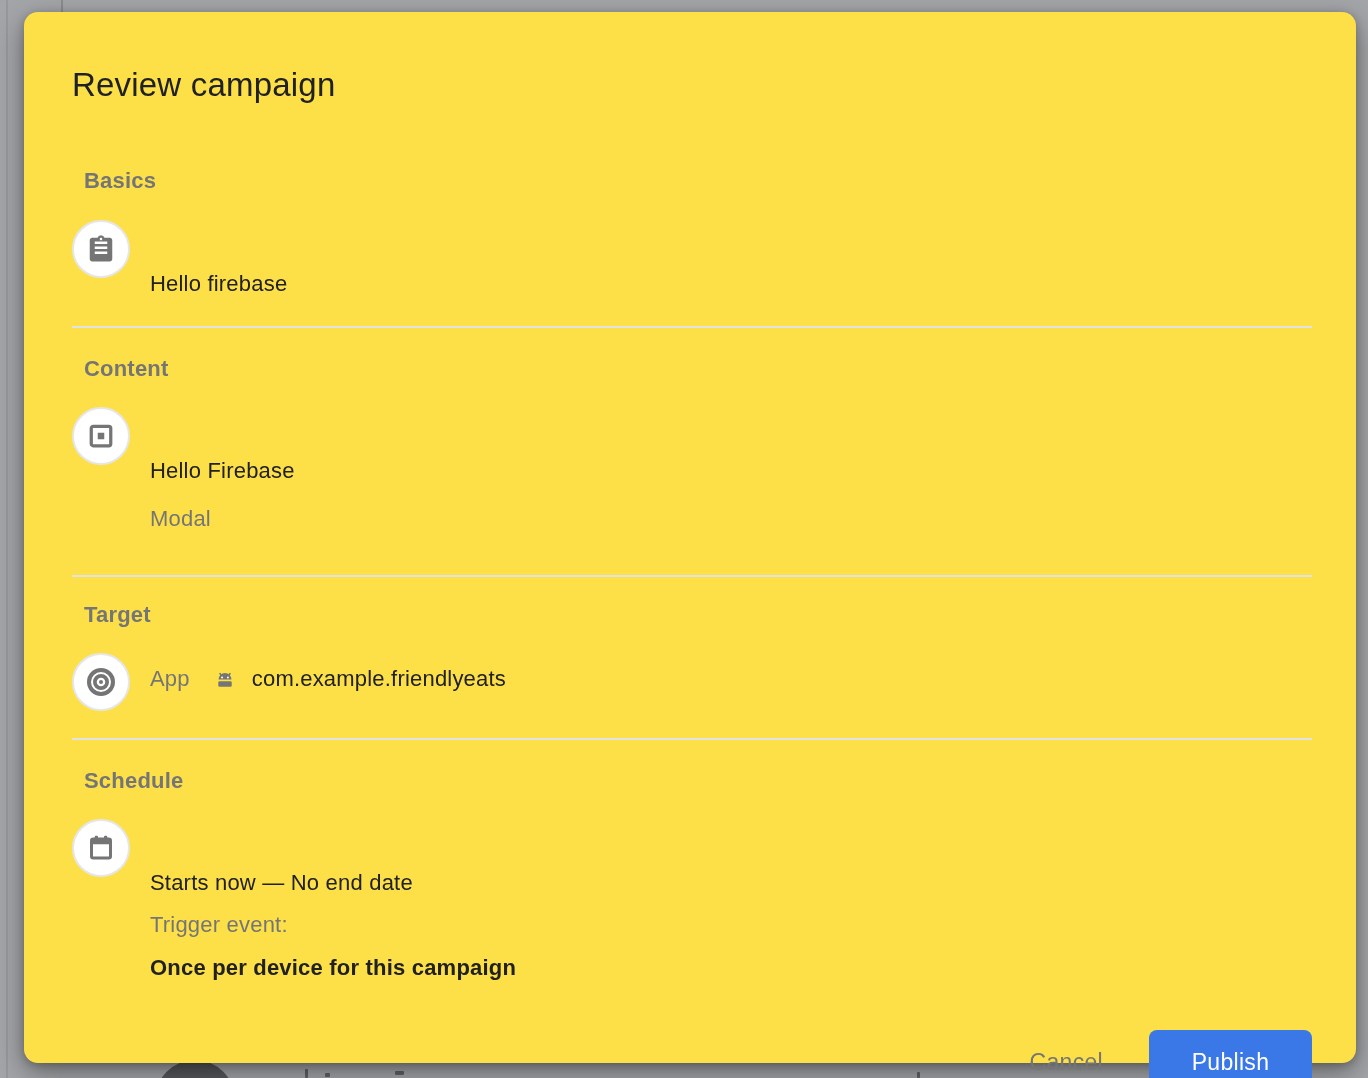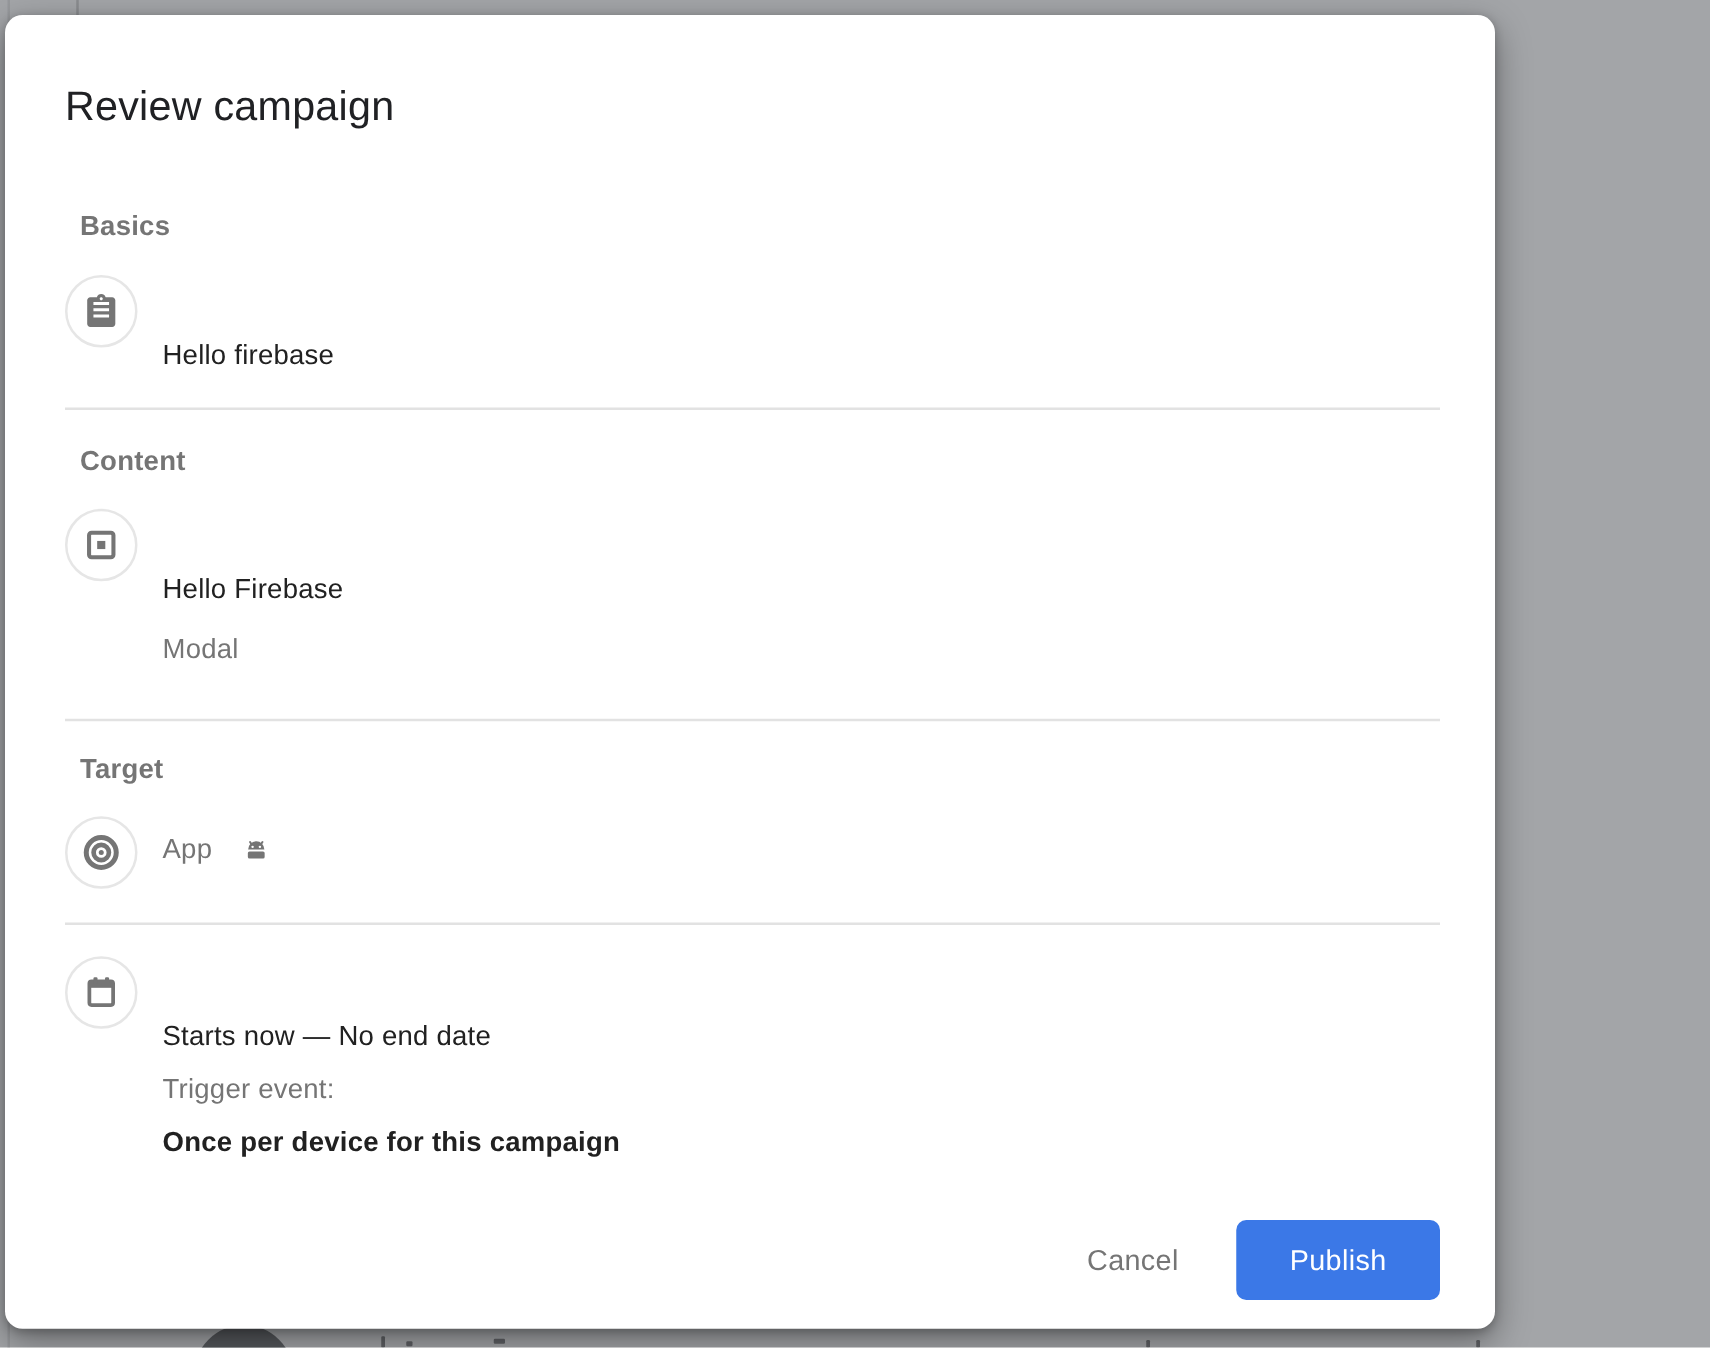--- a/index.html
+++ b/index.html
@@ -15,22 +15,22 @@
   .bg-avatar{position:absolute;left:155px;top:1060px;width:80px;height:80px;border-radius:50%;background:#55585c;}
   .bg-mark{position:absolute;background:rgba(40,42,45,.55);border-radius:1px;}
   .m1{left:305px;top:1069px;width:3px;height:9px;}
   .m2{left:325px;top:1073px;width:5px;height:4px;}
   .m3{left:395px;top:1071px;width:9px;height:4px;}
   .m4{left:917px;top:1072px;width:3px;height:6px;}
   .m5{left:1181px;top:1072px;width:3px;height:6px;}
 
   
   .modal{
-    position:absolute;left:4px;top:12px;width:1192px;height:1051px;
-    background:#ffffff;border-radius:14px;
+    position:absolute;left:24px;top:12px;width:1332px;height:1051px;
+    background:#fde047;border-radius:14px;
     box-shadow:0 10px 28px rgba(0,0,0,.38), 0 2px 8px rgba(0,0,0,.22);
     padding:0 44px 0 48px;box-sizing:border-box;
   }
   .dlg-title{
     margin:54px 0 0;font-size:33px;line-height:38px;font-weight:500;
     color:#202124;letter-spacing:.2px;
   }
   .sec-heading{
     font-size:22px;line-height:26px;font-weight:bold;color:#757575;
     margin:12px;letter-spacing:.2px;
@@ -147,25 +147,27 @@
         <span class="android-wrap">
           <svg width="26" height="26" viewBox="0 0 24 24" fill="currentColor">
             <path d="M6 12.5a6 6 0 0 1 12 0z"></path>
             <rect x="5.8" y="14" width="12.4" height="5.2" rx="1.2"></rect>
             <rect x="7.1" y="6.2" width="1.5" height="3" rx="0.7" transform="rotate(-32 7.8 7.7)"></rect>
             <rect x="15.4" y="6.2" width="1.5" height="3" rx="0.7" transform="rotate(32 16.2 7.7)"></rect>
             <circle cx="9.3" cy="10.6" r="0.9" fill="#ffffff"></circle>
             <circle cx="14.7" cy="10.6" r="0.9" fill="#ffffff"></circle>
           </svg>
         </span>
+        <span class="app-id">com.example.friendlyeats</span>
       </div>
     </div>
   </div>
   <div class="divider d3"></div>
 
+  <h2 class="sec-heading h-schedule">Schedule</h2>
   <div class="row">
     <div class="icon-circle">
       <svg class="ic" width="30" height="30" viewBox="0 0 24 24">
         <rect x="4.4" y="4.8" width="15.2" height="15.2" rx="1.4" fill="none" stroke="currentColor" stroke-width="2.4"></rect>
         <rect x="4.4" y="4.8" width="15.2" height="4.2" fill="currentColor"></rect>
         <rect x="7" y="2.2" width="2.6" height="4.4" rx="0.8" fill="currentColor"></rect>
         <rect x="14.4" y="2.2" width="2.6" height="4.4" rx="0.8" fill="currentColor"></rect>
       </svg>
     </div>
     <div class="row-text">

